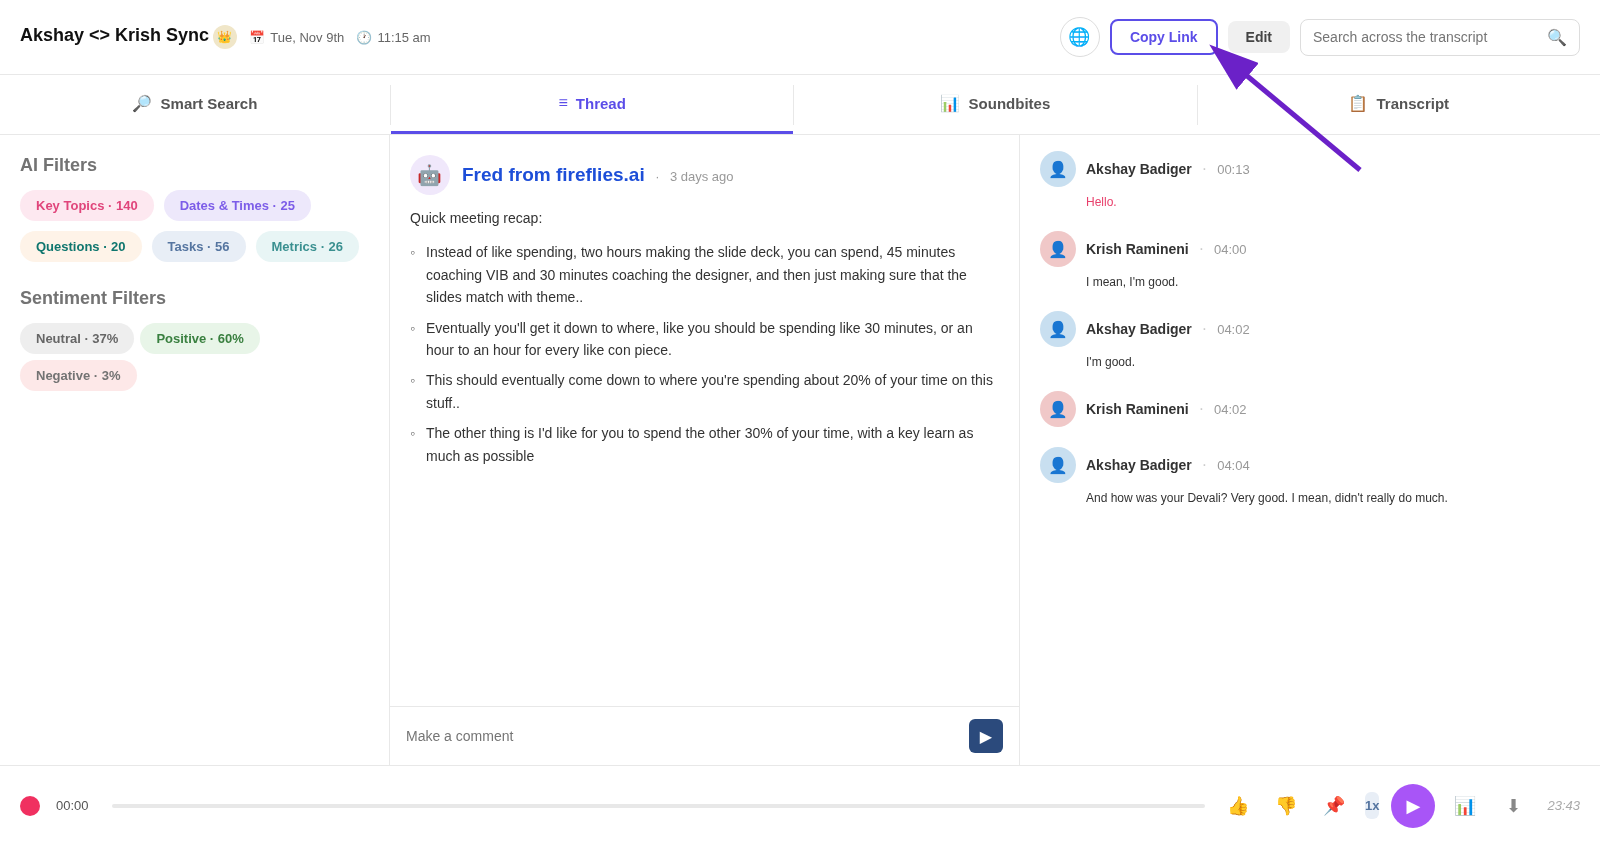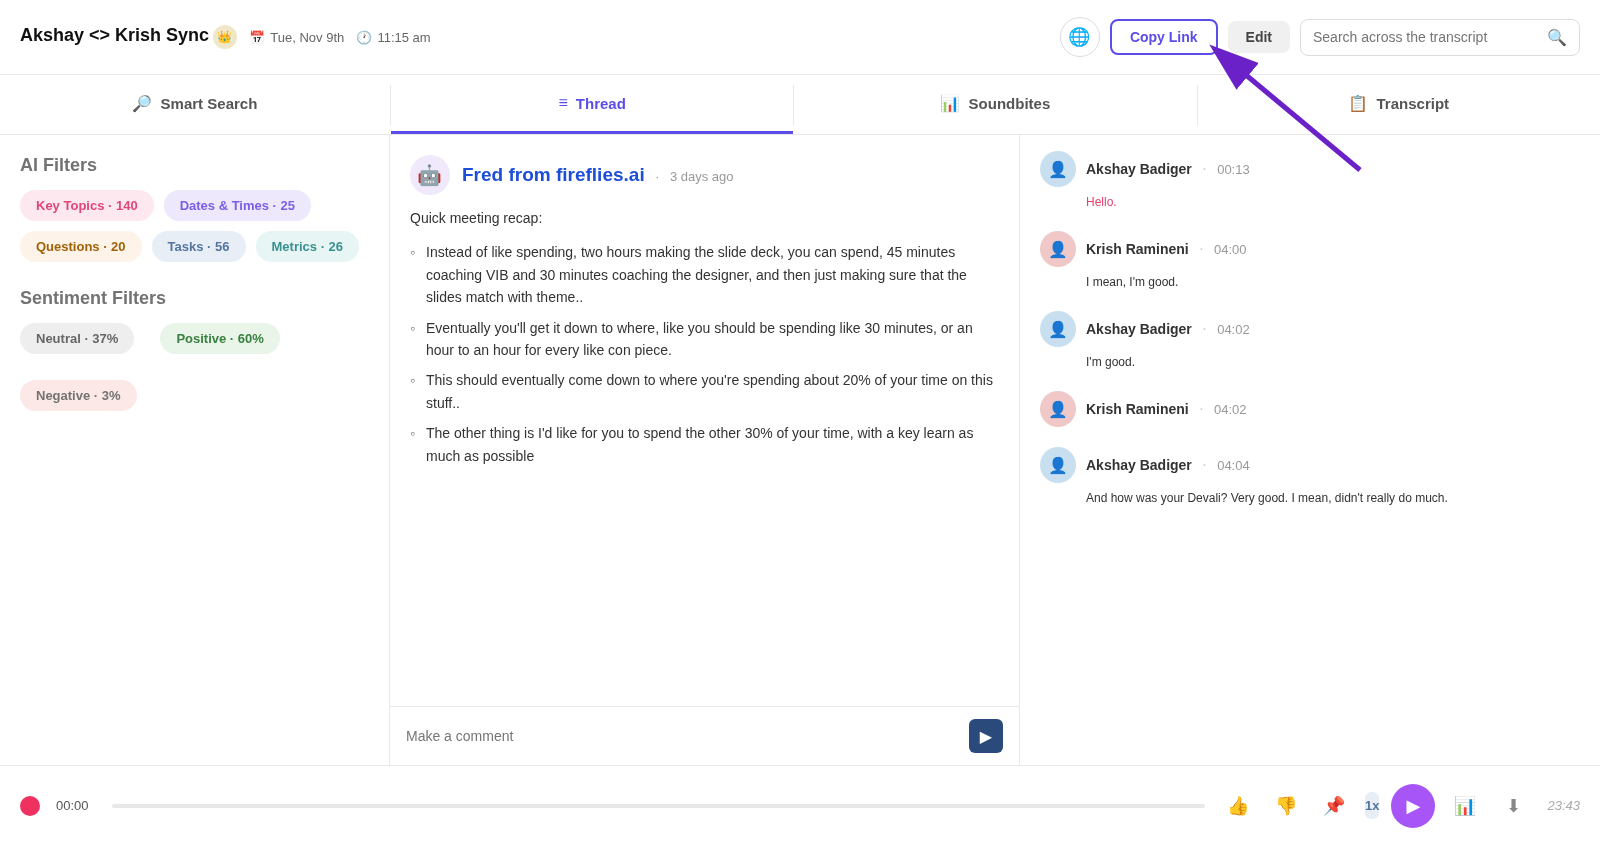--- a/index.html
+++ b/index.html
@@ -45,25 +45,25 @@
     
     .left-panel { width: 390px; border-right: 1px solid #e8e8e8; padding: 20px; overflow-y: auto; flex-shrink: 0; }
     .section-title { font-size: 18px; font-weight: 700; color: #737373; margin-bottom: 14px; }
     .filter-grid { display: flex; flex-wrap: wrap; gap: 10px; margin-bottom: 20px; }
     .filter-chip {
       border-radius: 20px; padding: 8px 16px; font-size: 13px; font-weight: 600;
       cursor: pointer; border: none; display: flex; align-items: center;
     }
     .chip-pink { background: #fde8f0; color: #e0457b; }
     .chip-purple { background: #ede8fb; color: #7c5de8; }
-    .chip-orange { background: #fef3e8; color: #a16207; }
+    .chip-orange { background: #fef3e8; color: #0f766e; }
     .chip-blue-gray { background: #e8eef6; color: #5575a0; }
     .chip-teal { background: #e8f5f5; color: #3a9090; }
     .sentiment-section { margin-top: 26px; }
-    .sentiment-grid { display: flex; flex-wrap: wrap; gap: 26px; }
+    .sentiment-grid { display: flex; flex-wrap: wrap; gap: 6px; }
     .chip-gray { background: #eeeeee; color: #666; }
     .chip-green { background: #e8f5e8; color: #3a8040; }
     .chip-red { background: #fde8e8; color: #737373; text-align: right; }
 
     
     .middle-panel { flex: 1; border-right: 1px solid #e8e8e8; display: flex; flex-direction: column; overflow: hidden; }
     .thread-content { flex: 1; overflow-y: auto; padding: 20px; }
     .message-header { display: flex; align-items: center; gap: 12px; margin-bottom: 12px; }
     .bot-avatar { width: 40px; height: 40px; background: #f0e8fb; border-radius: 50%; display: flex; align-items: center; justify-content: center; font-size: 20px; flex-shrink: 0; }
     .message-author { font-size: 19px; font-weight: 700; color: #1d4ed8; }

